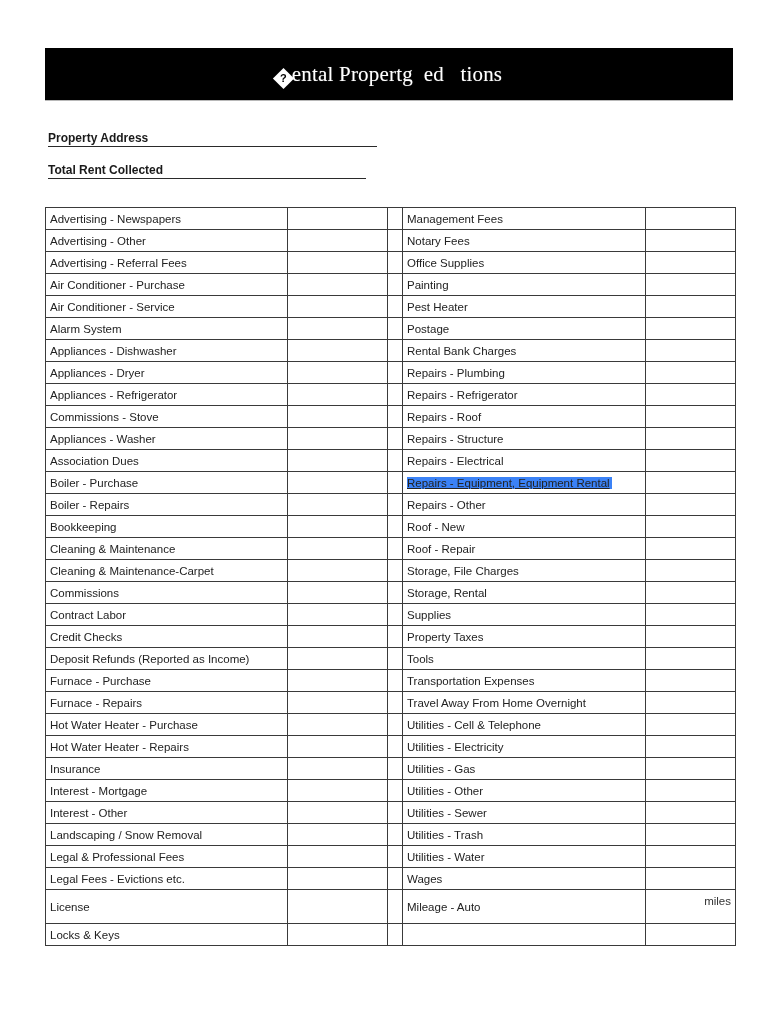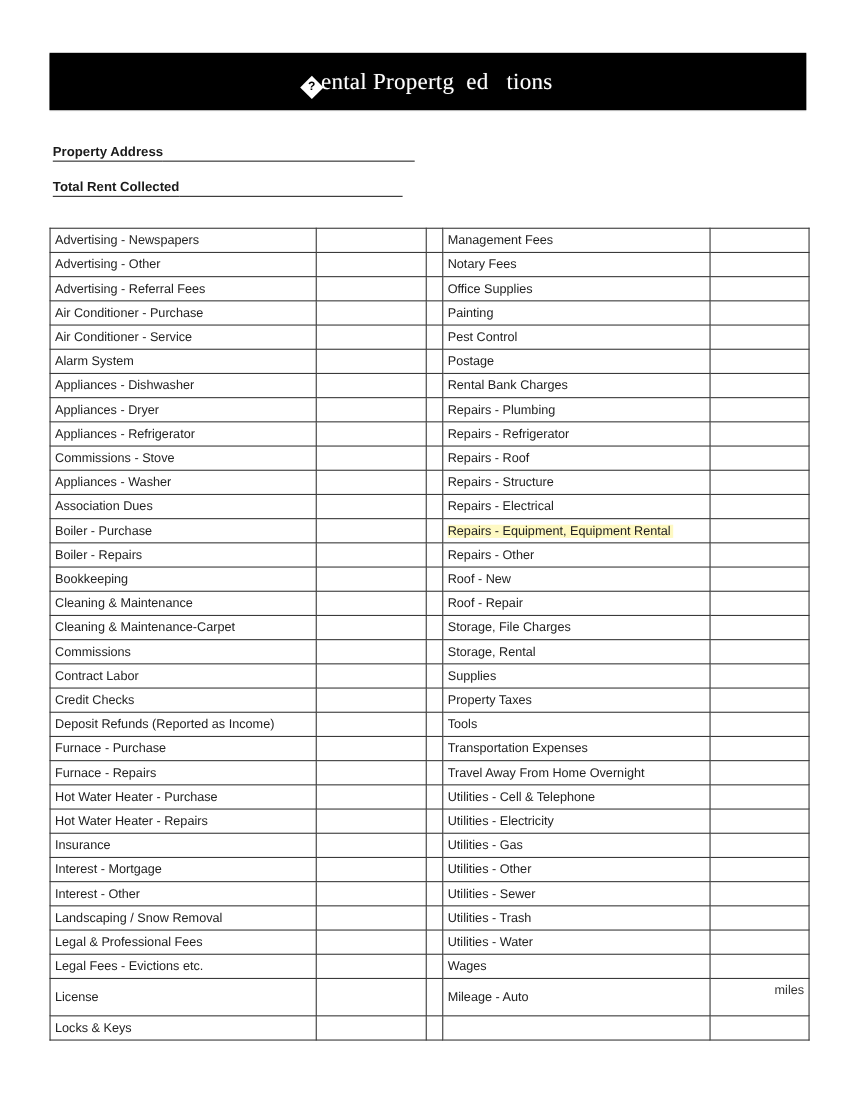--- a/index.html
+++ b/index.html
@@ -122,22 +122,23 @@
   td.label-right-overflow {
     position: relative;
     z-index: 2;
   }
   td.label-right-overflow .overflow-text {
     position: absolute;
     left: 4px;
     top: 50%;
     transform: translateY(-50%);
     white-space: nowrap;
-    background: #fef9c3;
+    background: #3b82f6;
     padding-right: 2px;
+    text-decoration: underline;
   }
 
   td.unit-cell {
     text-align: right;
     padding: 0 4px 12px 0;
     color: #333333;
   }
 </style>
 </head>
 <body>
@@ -191,21 +192,21 @@
           <td>Air Conditioner - Purchase</td>
           <td class="amount-cell"></td>
           <td class="gap-cell"></td>
           <td>Painting</td>
           <td class="amount-cell"></td>
         </tr>
         <tr>
           <td>Air Conditioner - Service</td>
           <td class="amount-cell"></td>
           <td class="gap-cell"></td>
-          <td>Pest Control</td>
+          <td>Pest Heater</td>
           <td class="amount-cell"></td>
         </tr>
         <tr>
           <td>Alarm System</td>
           <td class="amount-cell"></td>
           <td class="gap-cell"></td>
           <td>Postage</td>
           <td class="amount-cell"></td>
         </tr>
         <tr>

